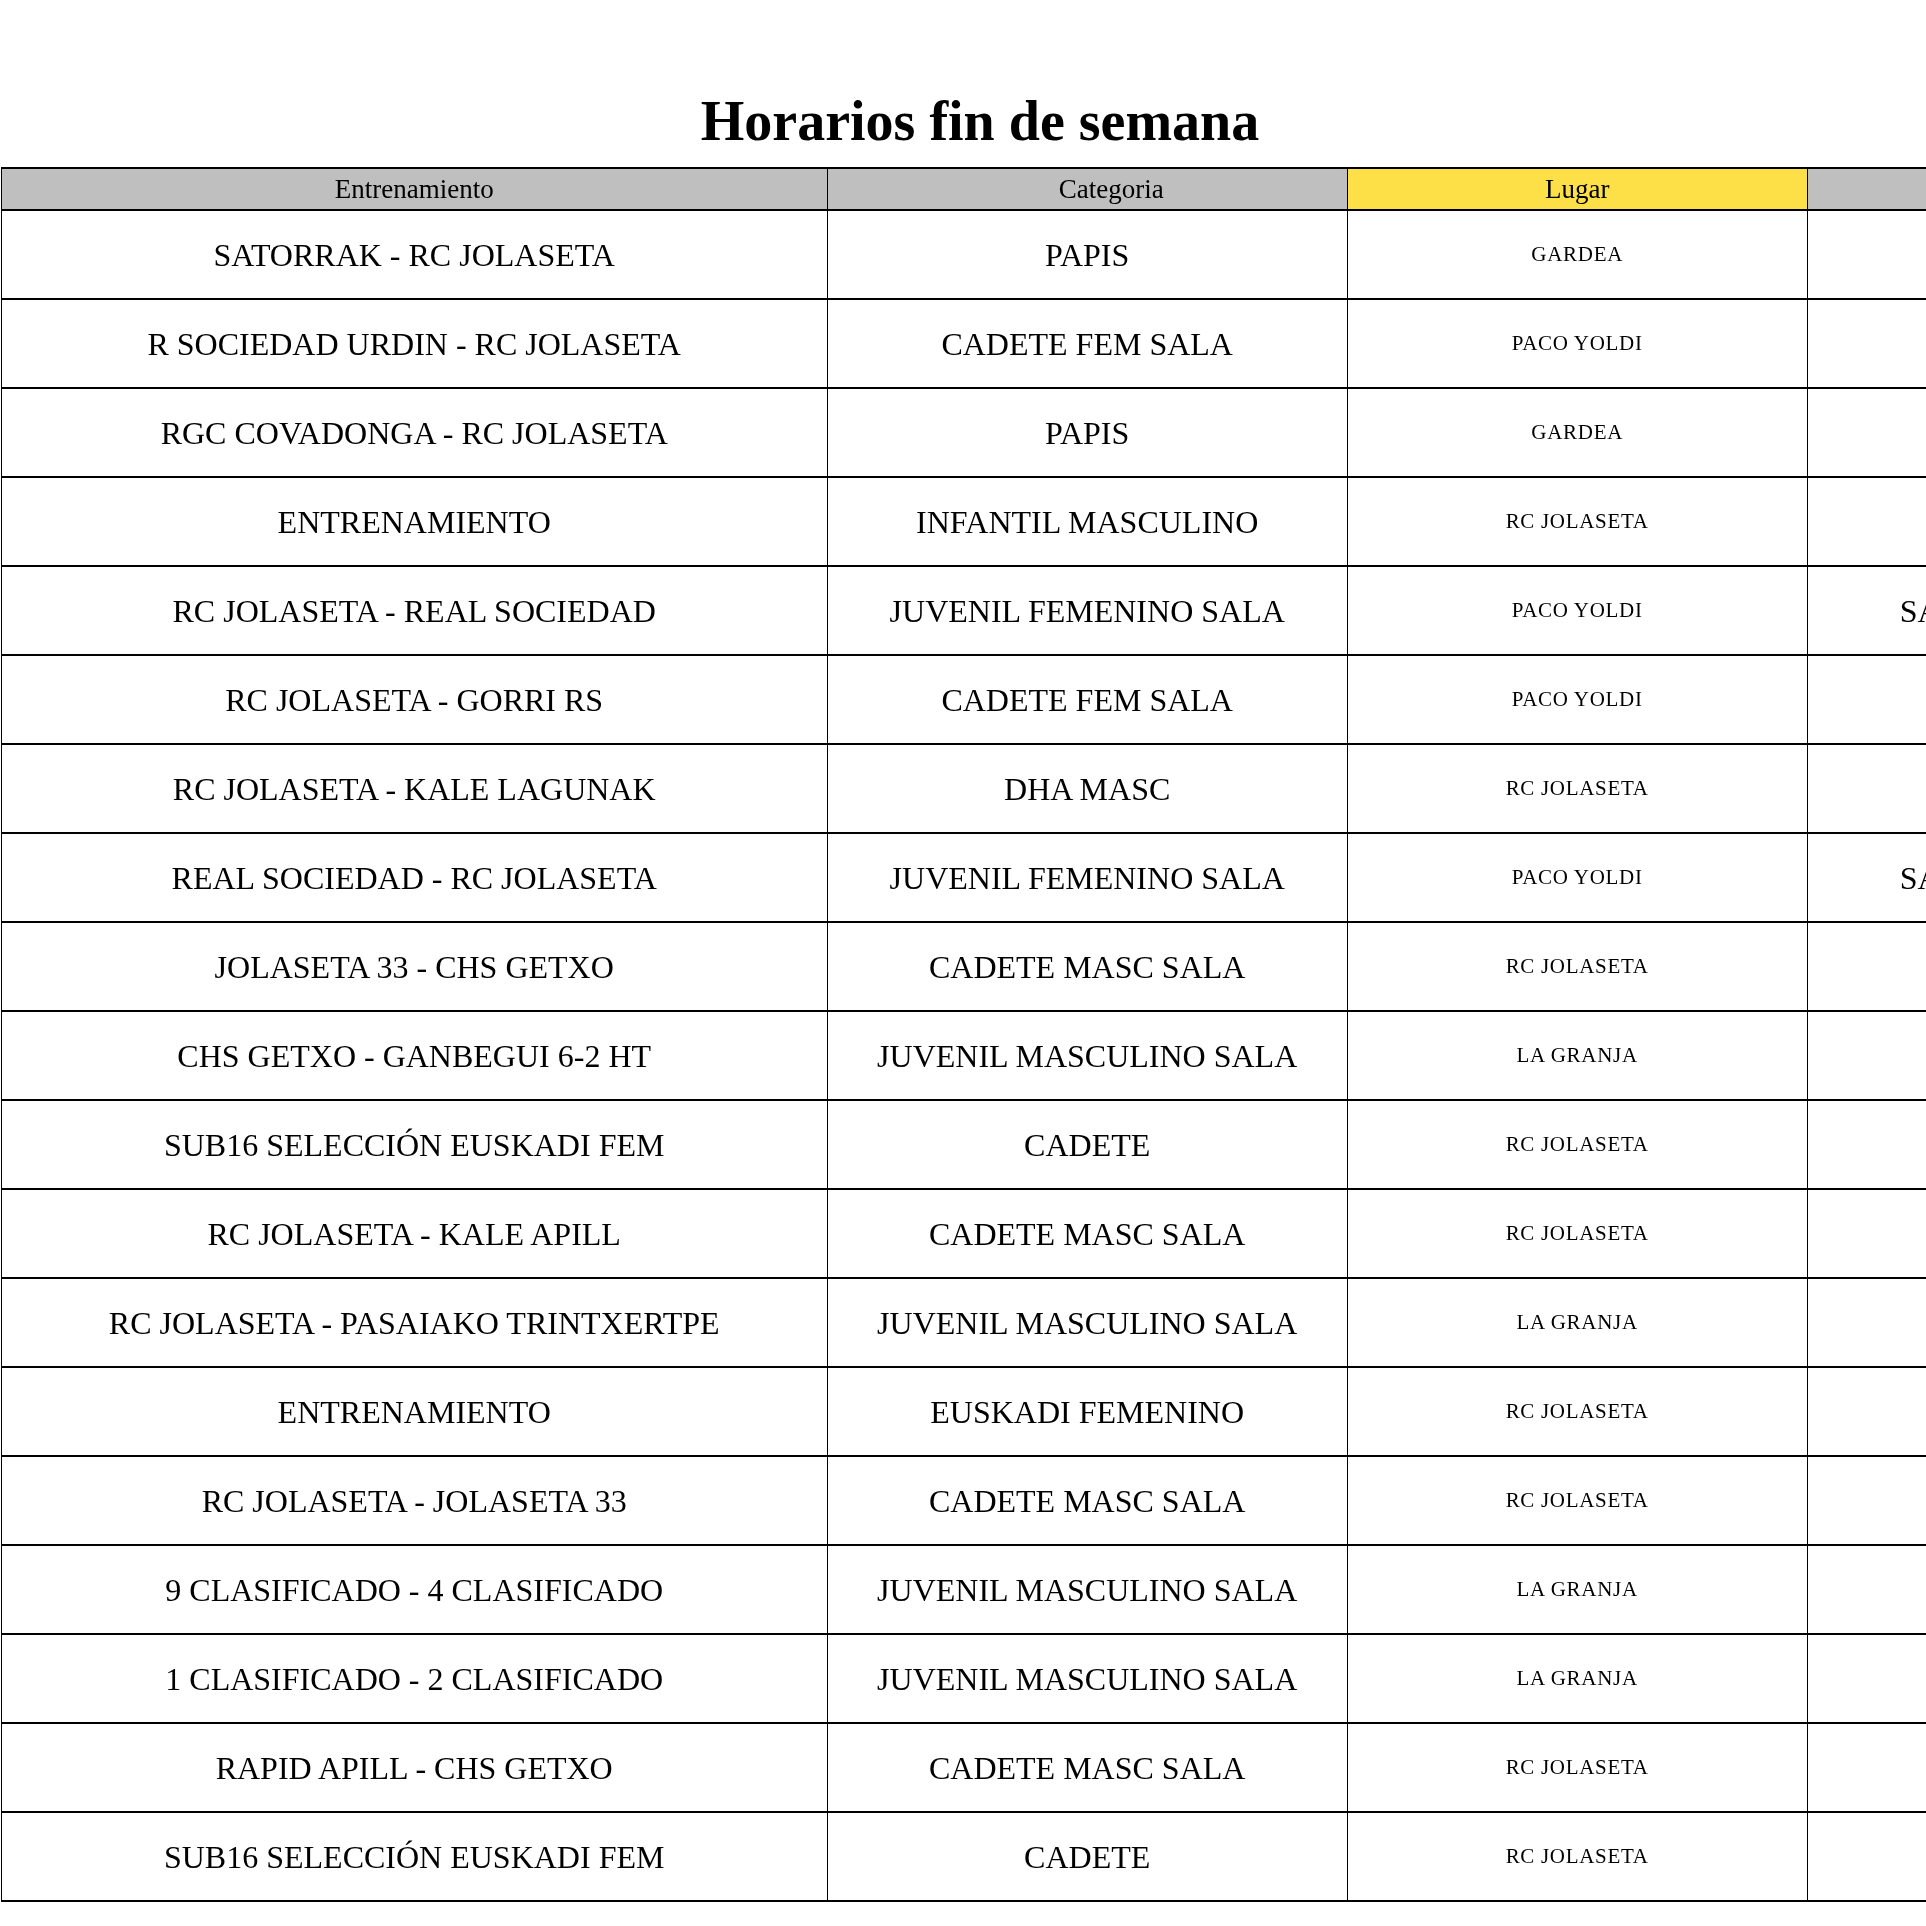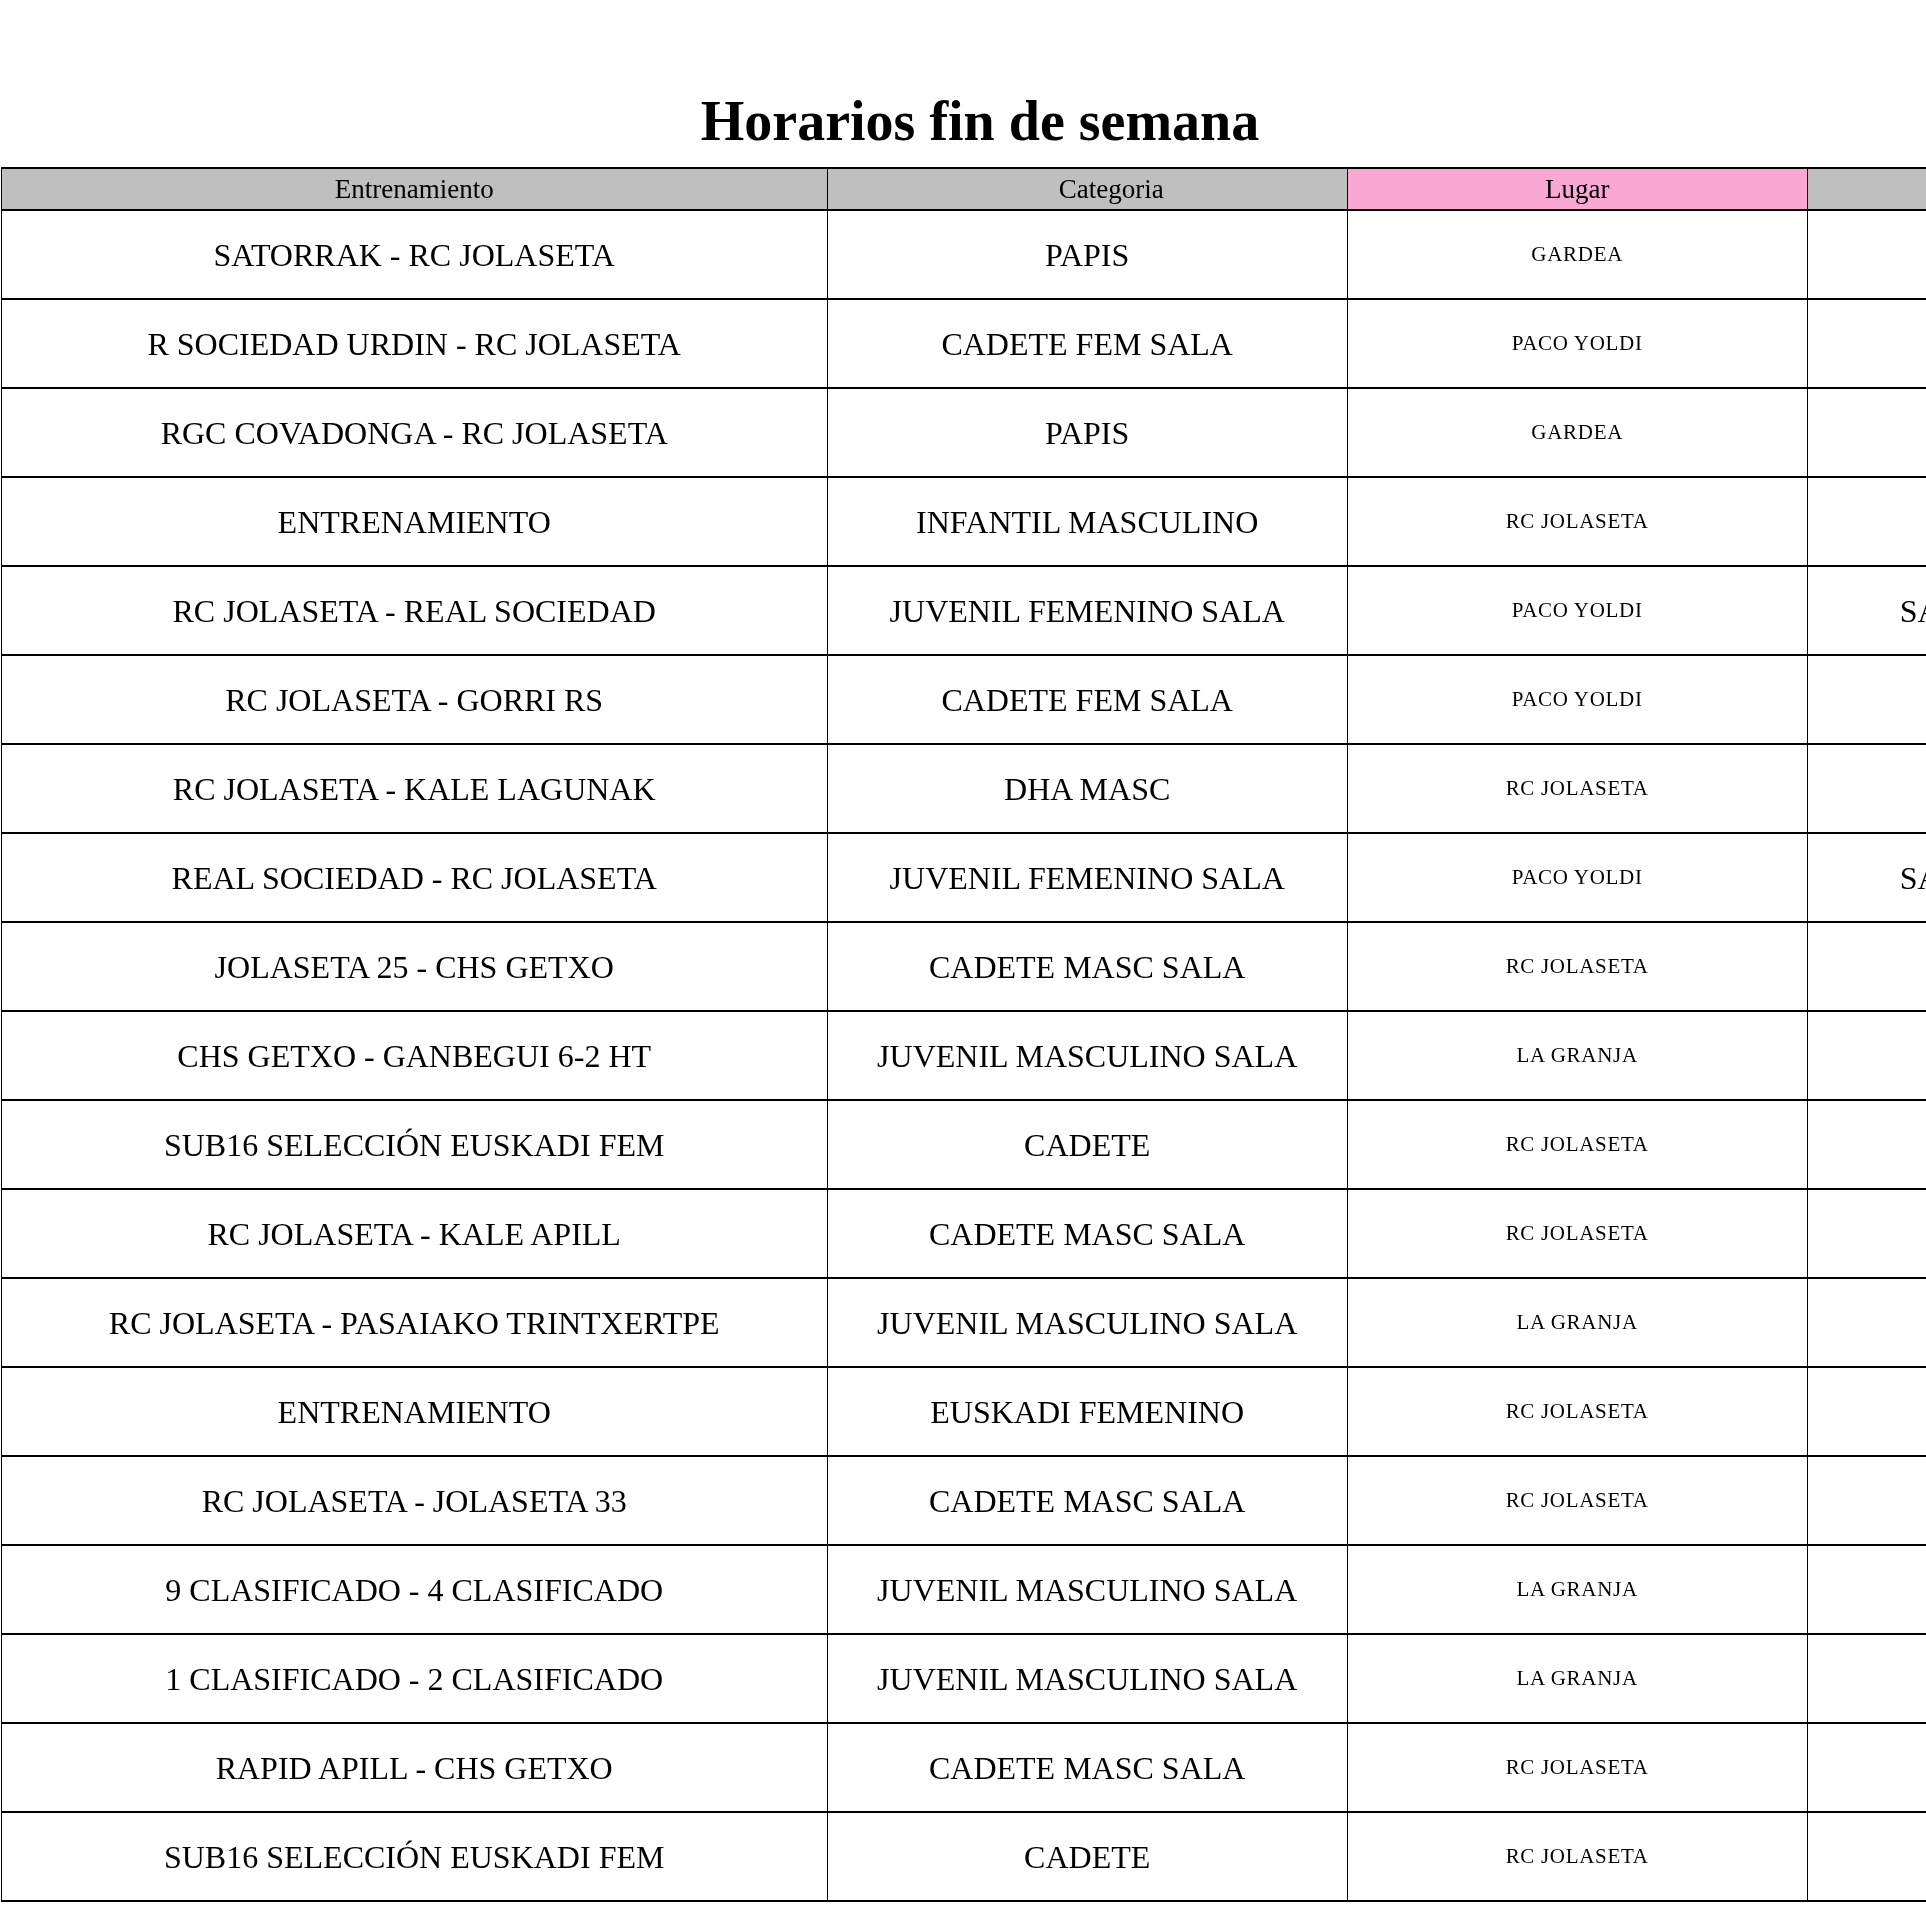--- a/index.html
+++ b/index.html
@@ -86,21 +86,21 @@
     <colgroup>
       <col class="w0">
         <col class="w1">
         <col class="w2">
         <col class="w3">
     </colgroup>
     <thead>
       <tr>
         <th class="c0" style="background: rgb(191, 191, 191);">Entrenamiento</th>
         <th class="c1" style="background: rgb(191, 191, 191); padding-left: 48px;">Categoria</th>
-        <th class="c2" style="background: #f9a8d4;">Lugar</th>
+        <th class="c2" style="background: #fde047;">Lugar</th>
         <th class="c3" style="background: rgb(191, 191, 191);"></th>
       </tr>
     </thead>
     <tbody>
         <tr>
           <td class="c0">SATORRAK - RC JOLASETA</td>
           <td class="c1">PAPIS</td>
           <td class="c2">GARDEA</td>
           <td class="c3"></td>
         </tr>
@@ -140,21 +140,21 @@
           <td class="c2">RC JOLASETA</td>
           <td class="c3"></td>
         </tr>
         <tr>
           <td class="c0">REAL SOCIEDAD - RC JOLASETA</td>
           <td class="c1">JUVENIL FEMENINO SALA</td>
           <td class="c2">PACO YOLDI</td>
           <td class="c3">SA</td>
         </tr>
         <tr>
-          <td class="c0">JOLASETA 25 - CHS GETXO</td>
+          <td class="c0">JOLASETA 33 - CHS GETXO</td>
           <td class="c1">CADETE MASC SALA</td>
           <td class="c2">RC JOLASETA</td>
           <td class="c3"></td>
         </tr>
         <tr>
           <td class="c0">CHS GETXO  - GANBEGUI 6-2 HT</td>
           <td class="c1">JUVENIL MASCULINO SALA</td>
           <td class="c2">LA GRANJA</td>
           <td class="c3"></td>
         </tr>

